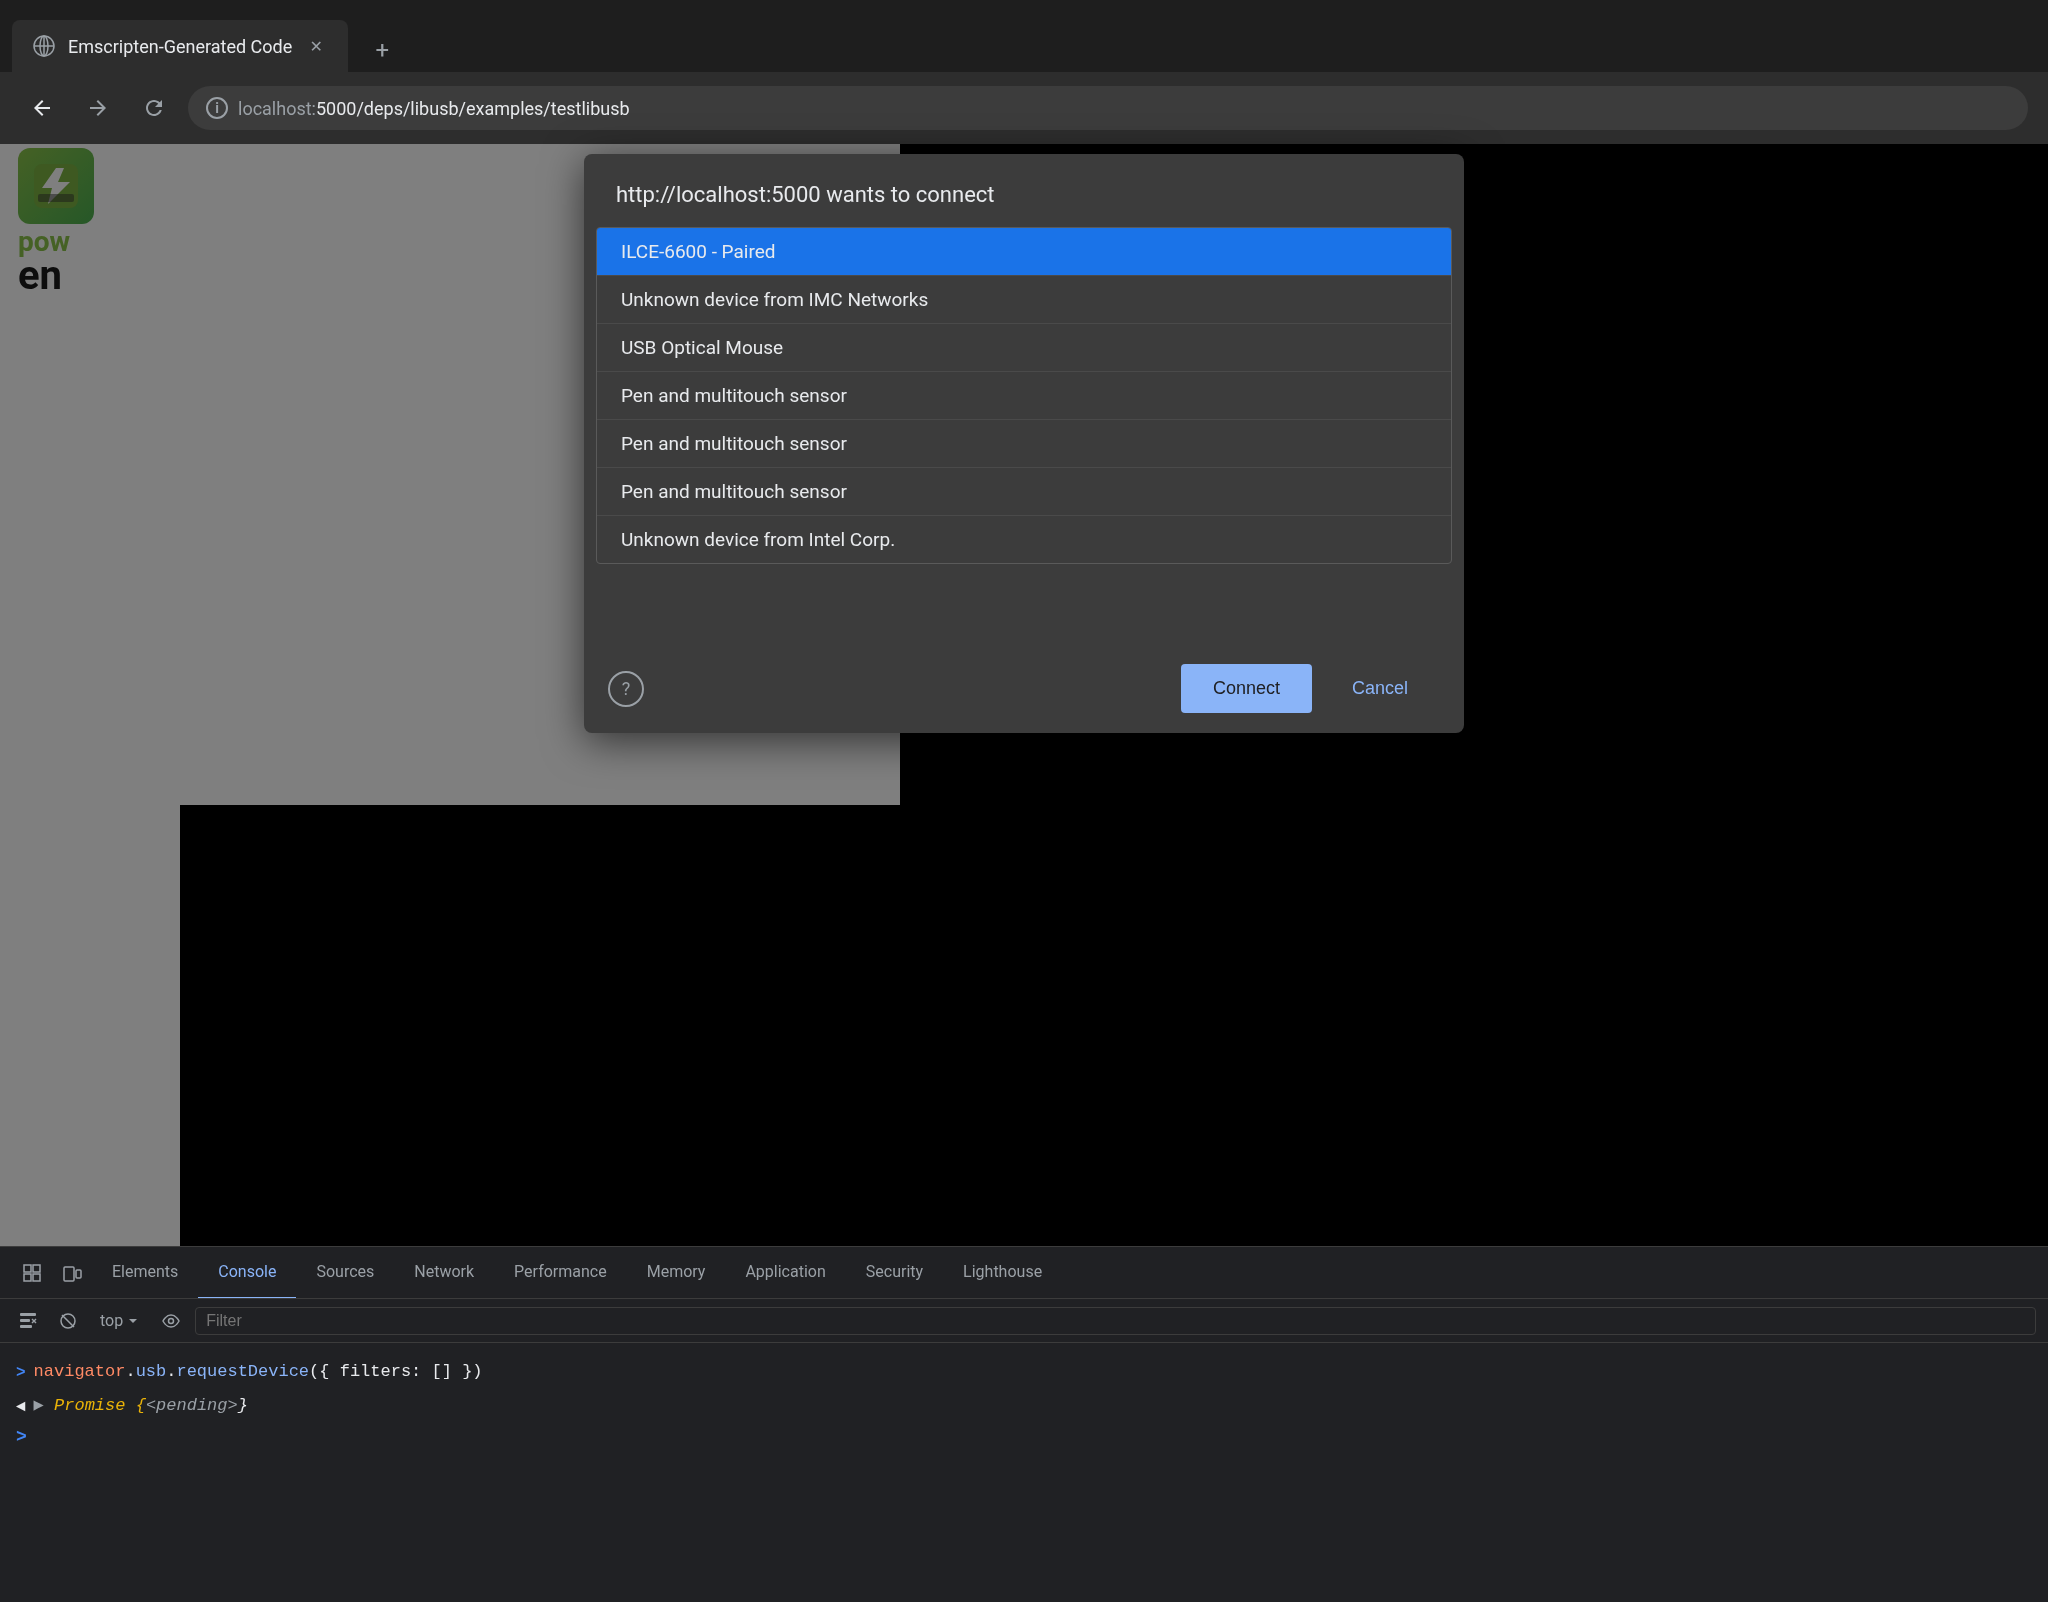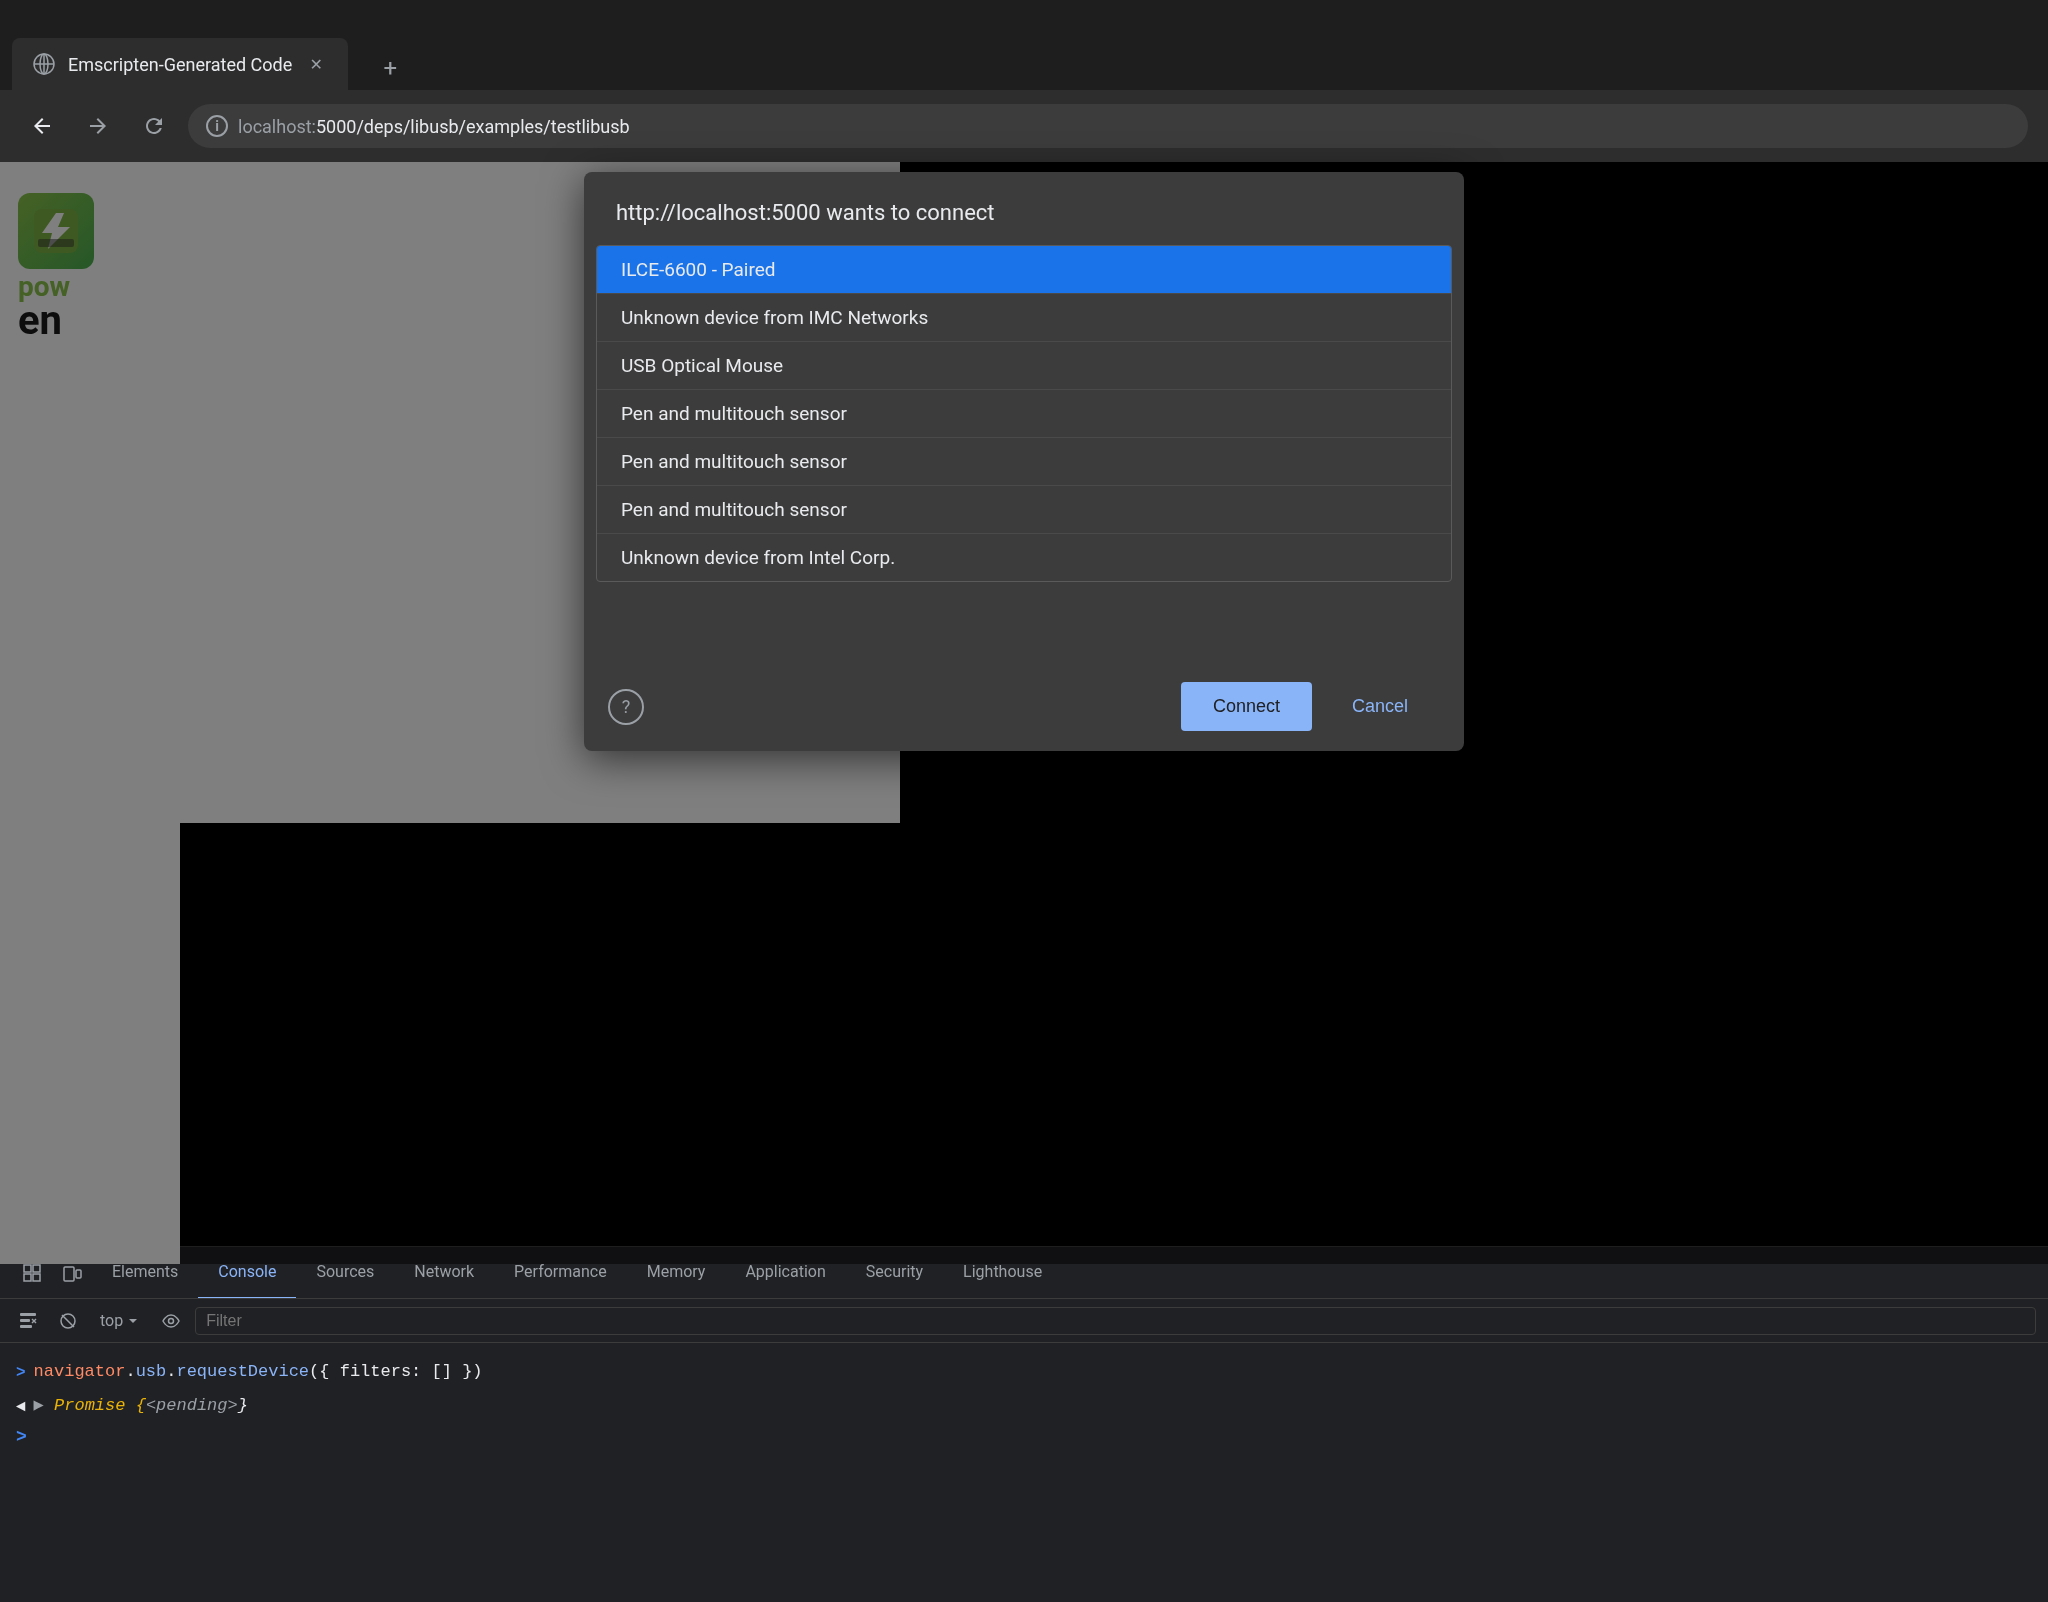--- a/index.html
+++ b/index.html
@@ -15,26 +15,26 @@
     
     .browser-chrome {
       width: 100%;
       background: #2d2d2d;
       position: relative;
       z-index: 10;
     }
 
     
     .tab-bar {
-      height: 90px;
+      height: 72px;
       background: #1e1e1e;
       display: flex;
       align-items: flex-end;
       padding: 0 12px;
-      gap: 20px;
+      gap: 12px;
     }
 
     .tab {
       height: 52px;
       background: #2d2d2d;
       border-radius: 8px 8px 0 0;
       display: flex;
       align-items: center;
       padding: 0 20px;
       gap: 12px;
@@ -447,21 +447,21 @@
         <span class="protocol">localhost:</span><span>5000/deps/libusb/examples/testlibusb</span>
       </span>
     </div>
   </div>
 </div>
 
 <div style="position:relative; width:100%; height:calc(100% - 144px - 356px); background:#000;">
 
   <div style="position:absolute; left:0; top:0; width:180px; height:100%; background:#fff; z-index:2;">
 
-    <div style="position:absolute; top:31px; left:18px;">
+    <div style="position:absolute; top:4px; left:18px;">
       <div class="app-icon-box">
         <svg width="44" height="44" viewBox="0 0 44 44">
           <rect width="44" height="44" rx="8" fill="#7cb342"></rect>
           <polygon points="22,4 8,24 18,24 14,40 36,18 24,18 30,4" fill="#fff"></polygon>
           <rect x="4" y="30" width="36" height="8" rx="2" fill="#333" opacity="0.5"></rect>
         </svg>
       </div>
       <div style="font-size:28px; font-weight:bold; color:#8bc34a; margin-top:4px; line-height:1;">pow</div>
       <div style="font-size:40px; font-weight:bold; color:#1a1a1a; line-height:1;">en</div>
     </div>

